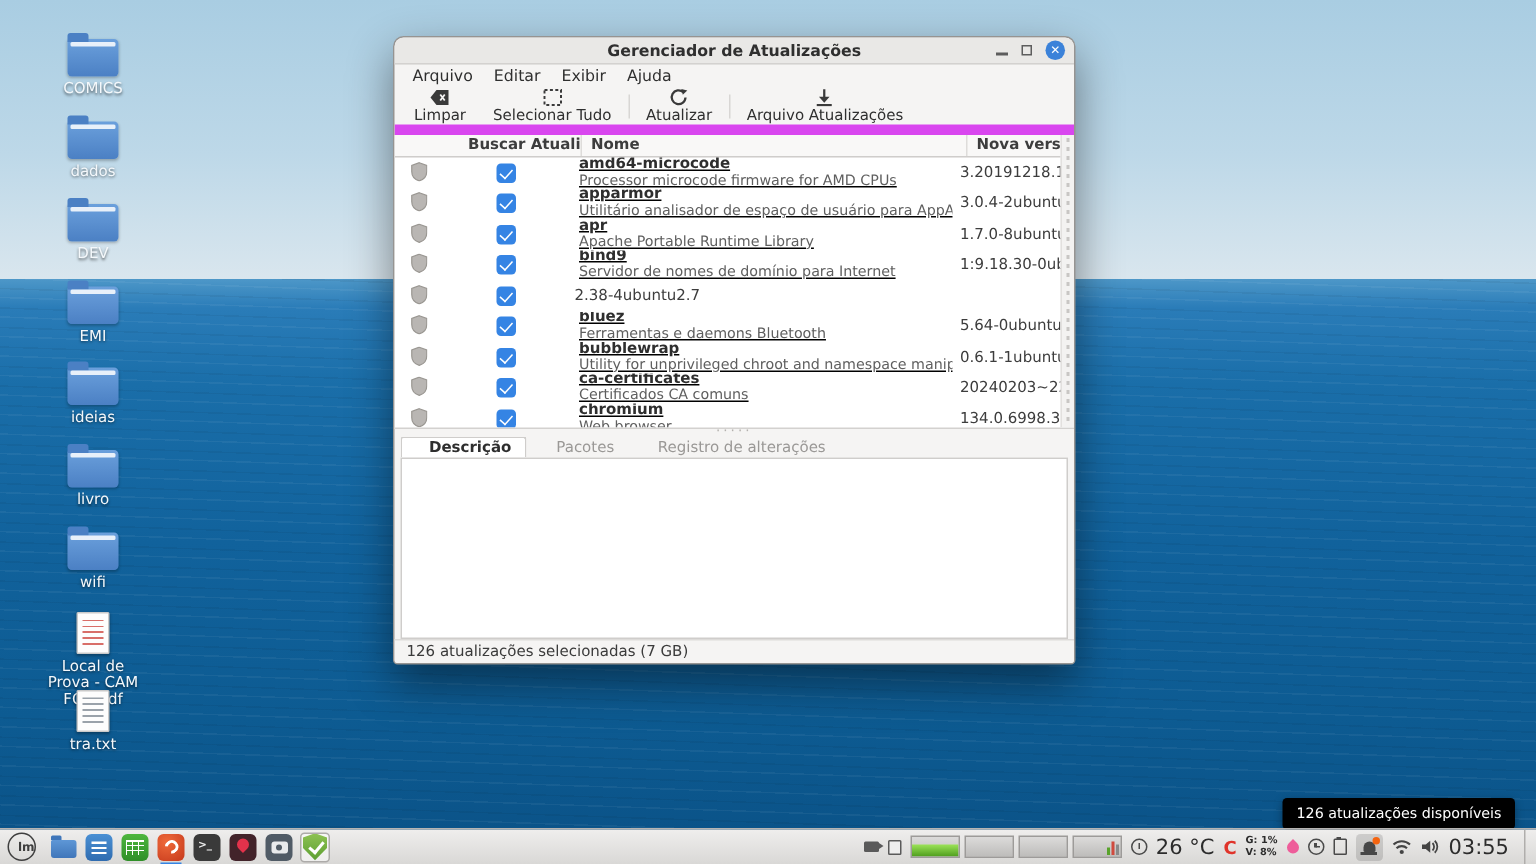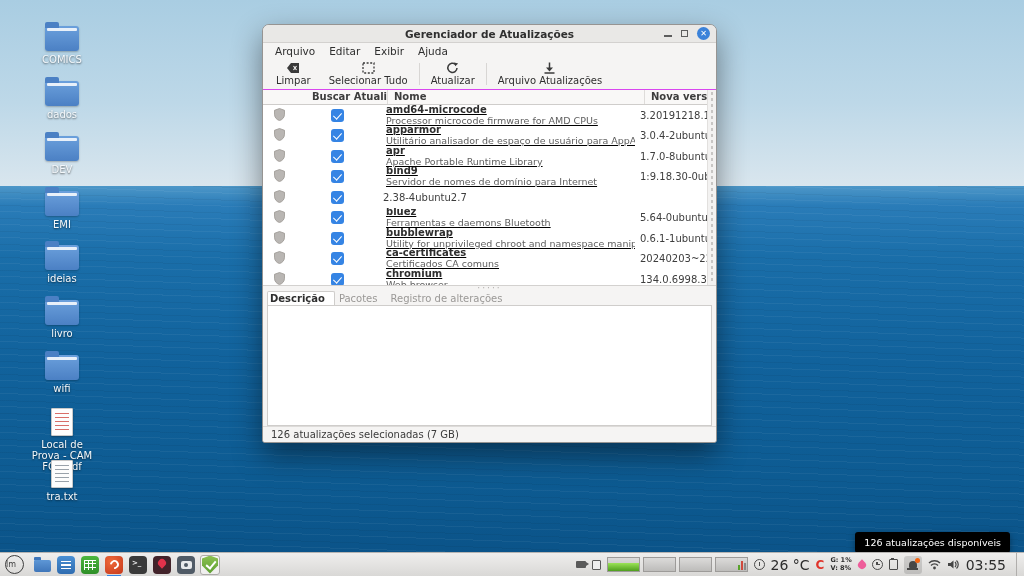--- a/index.html
+++ b/index.html
@@ -40,21 +40,21 @@
   #titlebar { height:18px; background:#e9e8e6; border-bottom:1px solid #d3d1cf; position:relative;
               display:flex; align-items:center; justify-content:center; flex:none; }
   #win-title { font-size:10.5px; font-weight:bold; color:#2f2f2f; }
   #win-controls { position:absolute; right:6px; top:0; height:100%; display:flex; align-items:center; gap:9px; }
   .wc-min { width:8px; height:1.5px; background:#5d5d5d; margin-top:5px; }
   .wc-max { width:7px; height:7px; border:1.2px solid #5d5d5d; }
   .wc-close { width:13px; height:13px; border-radius:50%; background:#3b82d9; color:#fff; font-size:8px;
               line-height:13px; text-align:center; font-weight:bold; }
   #menubar { height:16px; display:flex; align-items:center; padding-left:5px; flex:none; }
   .menu-item { font-size:10.5px; color:#2f2f2f; padding:0 7px; }
-  #toolbar { height:31px; display:flex; align-items:stretch; border-bottom:1px solid #d946ef; padding-left:4px; flex:none; }
+  #toolbar { height:31px; display:flex; align-items:stretch; border-bottom:7px solid #d946ef; padding-left:4px; flex:none; }
   .tbtn { display:flex; flex-direction:column; align-items:center; justify-content:center; gap:1px;
           padding:2px 9px; font-size:10px; color:#2f2f2f; border-radius:3px; }
   .tbtn svg { display:block; }
   .tsep { width:1px; background:#d8d6d4; margin:4px 2px; }
 
   
   #table { position:relative; flex:none; height:196px; background:#fff; border-bottom:1px solid #d3d1cf; overflow:hidden; }
   #thead { display:flex; height:15px; background:#f9f8f7; border-bottom:1px solid #cfcdcb; }
   .th { font-size:10px; font-weight:bold; color:#3d3d3d; line-height:14px; padding-left:6px;
         border-right:1px solid #dedcda; overflow:hidden; white-space:nowrap; }
@@ -75,38 +75,38 @@
   .chk:after { content:''; position:absolute; left:4px; top:2px; width:4px; height:7px;
                border:solid #fff; border-width:0 1.6px 1.6px 0; transform:rotate(42deg); }
   #vscroll { position:absolute; right:0; top:0; bottom:0; width:9px; background:#f3f2f1; border-left:1px solid #e2e0de; }
   #vscroll:after { content:''; position:absolute; left:3px; top:2px; bottom:2px; width:2px;
                background:repeating-linear-gradient(#c8c6c4 0 3px, transparent 3px 6px); }
 
   
   #paned-handle { height:4px; display:flex; align-items:center; justify-content:center; flex:none; }
   #paned-handle span { color:#b3b0ad; font-size:9px; letter-spacing:2px; line-height:3px; }
   #tabstrip { height:15px; display:flex; align-items:flex-end; padding-left:4px; gap:2px; flex:none; }
-  .tab { font-size:10px; padding:1px 9px 1px 2px; color:#9a9896; }
+  .tab { font-size:10px; padding:1px 9px 1px 18px; color:#9a9896; }
   .tab.active { background:#fff; border:1px solid #cfcdcb; border-bottom:none; color:#2e2e2e; font-weight:bold;
                 border-radius:2px 2px 0 0; }
   #desc-panel { flex:1; margin:0 4px; background:#fff; border:1px solid #cfcdcb; }
   #statusbar { height:16px; flex:none; display:flex; align-items:center; padding-left:8px;
                font-size:10px; color:#3b3b3b; background:#f5f4f3; border-top:1px solid #dddbd9; }
 
   
   #notification { position:absolute; right:14px; bottom:23px; background:#000000; color:#fff;
                   font-size:9.5px; padding:5px 9px; border-radius:3px; box-shadow:0 2px 6px rgba(0,0,0,.35); }
 
   
   #taskbar { position:absolute; left:0; bottom:0; width:1024px; height:24px;
              background:linear-gradient(#efeeed,#d9d8d6); border-top:1px solid #b6b4b2;
              display:flex; align-items:center; }
   #mint-btn { width:19px; height:19px; border:1.8px solid #3f3f3f; border-radius:50%; margin:0 8px 0 5px;
-              display:flex; align-items:center; justify-content:flex-start;
-              font-size:8px; font-weight:normal; color:#3f3f3f; }
+              display:flex; align-items:center; justify-content:flex-end;
+              font-size:8px; font-weight:bold; color:#3f3f3f; }
   #task-apps { display:flex; align-items:center; gap:4px; }
   .app { position:relative; width:20px; height:20px; display:flex; align-items:center; justify-content:center; }
   .tile { width:18px; height:18px; border-radius:4px; position:relative; overflow:hidden; }
   .app .underline { position:absolute; bottom:-2px; left:3px; width:14px; height:2px; background:#3584e4; }
   .app.active-app { background:rgba(255,255,255,.55); border:1px solid #adaba9; border-radius:3px; }
   .mini-folder { position:relative; width:17px; height:12px; background:linear-gradient(#5e97d6,#3f76ba); border-radius:1px 2px 2px 2px; margin-top:3px; }
   .mini-folder:before { content:''; position:absolute; top:-3px; left:0; width:7px; height:3px; background:#3f76ba; border-radius:1px 1px 0 0; }
   .tile.editor { background:linear-gradient(#4a90d4,#2f6cb0); }
   .tile.editor:after { content:''; position:absolute; left:4px; right:4px; top:5px; height:9px;
        background:repeating-linear-gradient(#fff 0 1.4px, transparent 1.4px 3.4px); }

